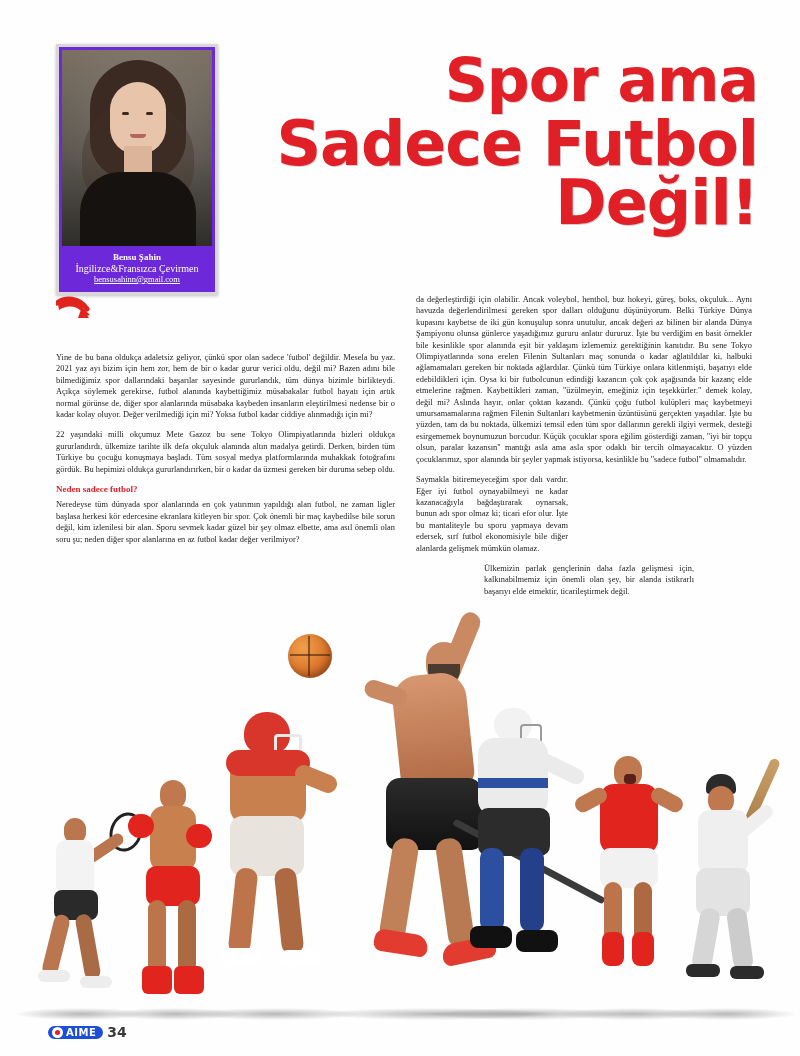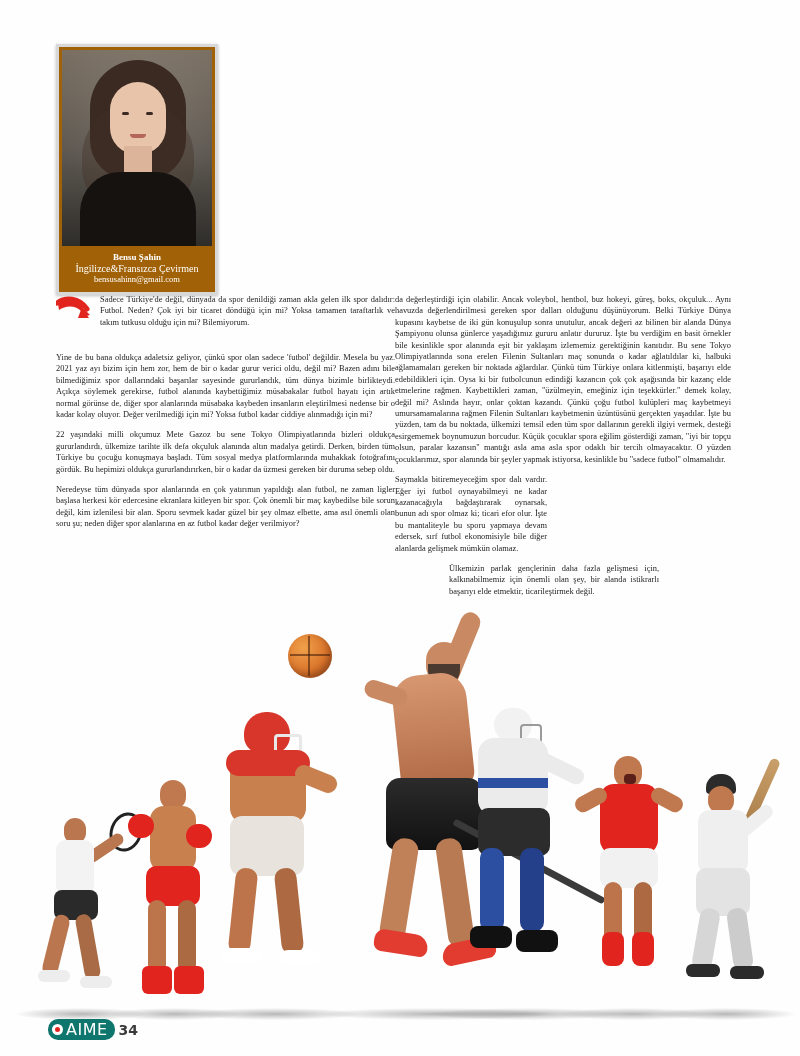--- a/index.html
+++ b/index.html
@@ -24,21 +24,21 @@
     overflow: hidden;
   }
 
   
   .author-block {
     position: absolute;
     left: 56px;
     top: 44px;
     width: 156px;
     border: 3px solid #d8d8d8;
-    background: #a16207;
+    background: #6d28d9;
     box-shadow: 0 1px 3px rgba(0,0,0,0.25);
   }
   .author-photo {
     width: 150px;
     height: 196px;
     margin: 3px 3px 0 3px;
     background: linear-gradient(160deg, #6d6358 0%, #54504b 40%, #3a3733 100%);
     position: relative;
     overflow: hidden;
   }
@@ -124,20 +124,21 @@
     line-height: 12px;
     font-weight: bold;
   }
   .author-role {
     font-size: 10px;
     line-height: 11px;
   }
   .author-mail {
     font-size: 8.5px;
     line-height: 11px;
+    text-decoration: underline;
   }
 
   
   .title-wrap {
     position: absolute;
     right: 42px;
     top: 52px;
     width: 520px;
     text-align: right;
     font-family: "DejaVu Sans", sans-serif;
@@ -177,38 +178,38 @@
     left: 100px;
     top: 294px;
     width: 295px;
   }
   .col-left.below {
     left: 56px;
     top: 352px;
     width: 339px;
   }
   .col-right {
-    left: 395px;
+    left: 416px;
     top: 294px;
     width: 336px;
   }
   .subhead {
     color: #e01f26;
     font-weight: bold;
     font-size: 9px;
     margin: 2px 0 4px 0;
     font-family: "Liberation Serif", serif;
   }
   
   .col-right .narrow {
     width: 152px;
   }
   .col-right .narrow2 {
     width: 210px;
-    margin-left: 54px;
+    margin-left: 68px;
   }
   .col-left .narrow3 {
     width: 220px;
   }
 
   
   .montage {
     position: absolute;
     left: 0;
     bottom: 0;
@@ -369,27 +370,27 @@
     position: absolute;
     left: 48px;
     bottom: 16px;
     display: flex;
     align-items: center;
     gap: 4px;
   }
   .logo-badge {
     display: flex;
     align-items: center;
-    background: #0f766e;
+    background: #1d4ed8;
     color: #fff;
     border-radius: 10px;
     padding: 1px 7px 1px 4px;
     font-family: "DejaVu Sans", sans-serif;
-    font-size: 16px;
-    font-weight: normal;
+    font-size: 10px;
+    font-weight: bold;
     letter-spacing: 0.5px;
   }
   .logo-mark {
     width: 11px;
     height: 11px;
     margin-right: 3px;
     border-radius: 50%;
     background: #fff;
     position: relative;
   }
@@ -425,36 +426,38 @@
       <div class="ph-neck"></div>
       <div class="ph-body"></div>
     </div>
     <div class="author-caption">
       <div class="author-name">Bensu Şahin</div>
       <div class="author-role">İngilizce&amp;Fransızca Çevirmen</div>
       <div class="author-mail">bensusahinn@gmail.com</div>
     </div>
   </div>
 
+  <div class="title-wrap">
+    <div class="title-line l1">Spor ama</div>
+    <div class="title-line l2">Sadece Futbol Değil!</div>
+  </div>
 
   <div class="arrow-icon">
     <svg width="34" height="30" viewBox="0 0 34 30">
       <path d="M2 8 C 10 2, 22 2, 30 12 L 26 12 L 33 22 L 22 22 L 26 16 C 20 9, 10 9, 3 14 Z" fill="#e2241f"></path>
       <path d="M1 7 C 9 1, 23 1, 31 13" stroke="#e2241f" stroke-width="5" fill="none" stroke-linecap="round"></path>
       <polygon points="22,22 34,19 26,11" fill="#e2241f"></polygon>
     </svg>
   </div>
 
-  <div class="col col-left">
-    <p>Sadece Türkiye'de değil, dünyada da spor denildiği zaman akla gelen ilk spor dalıdır: Futbol. Neden? Çok iyi bir ticaret döndüğü için mi? Yoksa tamamen taraftarlık ve takım tutkusu olduğu için mi? Bilemiyorum.</p>
-  </div>
 
   <div class="col col-left below">
     <p>Yine de bu bana oldukça adaletsiz geliyor, çünkü spor olan sadece 'futbol' değildir. Mesela bu yaz. 2021 yaz ayı bizim için hem zor, hem de bir o kadar gurur verici oldu, değil mi? Bazen adını bile bilmediğimiz spor dallarındaki başarılar sayesinde gururlandık, tüm dünya bizimle birlikteydi. Açıkça söylemek gerekirse, futbol alanında kaybettiğimiz müsabakalar futbol hayatı için artık normal görünse de, diğer spor alanlarında müsabaka kaybeden insanların eleştirilmesi nedense bir o kadar kolay oluyor. Değer verilmediği için mi? Yoksa futbol kadar ciddiye alınmadığı için mi?</p>
     <p>22 yaşındaki milli okçumuz Mete Gazoz bu sene Tokyo Olimpiyatlarında bizleri oldukça gururlandırdı, ülkemize tarihte ilk defa okçuluk alanında altın madalya getirdi. Derken, birden tüm Türkiye bu çocuğu konuşmaya başladı. Tüm sosyal medya platformlarında muhakkak fotoğrafını gördük. Bu hepimizi oldukça gururlandırırken, bir o kadar da üzmesi gereken bir duruma sebep oldu.</p>
+    <div class="subhead">Neden sadece futbol?</div>
     <p>Neredeyse tüm dünyada spor alanlarında en çok yatırımın yapıldığı alan futbol, ne zaman ligler başlasa herkesi kör edercesine ekranlara kitleyen bir spor. Çok önemli bir maç kaybedilse bile sorun değil, kim izlenilesi bir alan. Sporu sevmek kadar güzel bir şey olmaz elbette, ama asıl önemli olan soru şu; neden diğer spor alanlarına en az futbol kadar değer verilmiyor?</p>
   </div>
 
   <div class="col col-right">
     <p>da değerleştirdiği için olabilir. Ancak voleybol, hentbol, buz hokeyi, güreş, boks, okçuluk... Aynı havuzda değerlendirilmesi gereken spor dalları olduğunu düşünüyorum. Belki Türkiye Dünya kupasını kaybetse de iki gün konuşulup sonra unutulur, ancak değeri az bilinen bir alanda Dünya Şampiyonu olunsa günlerce yaşadığımız gururu anlatır dururuz. İşte bu verdiğim en basit örnekler bile kesinlikle spor alanında eşit bir yaklaşım izlememiz gerektiğinin kanıtıdır. Bu sene Tokyo Olimpiyatlarında sona erelen Filenin Sultanları maç sonunda o kadar ağlatıldılar ki, halbuki ağlamamaları gereken bir noktada ağlardılar. Çünkü tüm Türkiye onlara kitlenmişti, başarıyı elde edebildikleri için. Oysa ki bir futbolcunun edindiği kazancın çok çok aşağısında bir kazanç elde etmelerine rağmen. Kaybettikleri zaman, "üzülmeyin, emeğiniz için teşekkürler." demek kolay, değil mi? Aslında hayır, onlar çoktan kazandı. Çünkü çoğu futbol kulüpleri maç kaybetmeyi umursamamalarına rağmen Filenin Sultanları kaybetmenin üzüntüsünü gerçekten yaşadılar. İşte bu yüzden, tam da bu noktada, ülkemizi temsil eden tüm spor dallarının gerekli ilgiyi vermek, desteği esirgememek boynumuzun borcudur. Küçük çocuklar spora eğilim gösterdiği zaman, "iyi bir topçu olsun, paralar kazansın" mantığı asla ama asla spor odaklı bir tercih olmayacaktır. O yüzden çocuklarımız, spor alanında bir şeyler yapmak istiyorsa, kesinlikle bu "sadece futbol" olmamalıdır.</p>
     <p class="narrow">Saymakla bitiremeyeceğim spor dalı vardır. Eğer iyi futbol oynayabilmeyi ne kadar kazanacağıyla bağdaştırarak oynarsak, bunun adı spor olmaz ki; ticari efor olur. İşte bu mantaliteyle bu sporu yapmaya devam edersek, sırf futbol ekonomisiyle bile diğer alanlarda gelişmek mümkün olamaz.</p>
     <p class="narrow2">Ülkemizin parlak gençlerinin daha fazla gelişmesi için, kalkınabilmemiz için önemli olan şey, bir alanda istikrarlı başarıyı elde etmektir, ticarileştirmek değil.</p>
   </div>
 
   <div class="montage">

